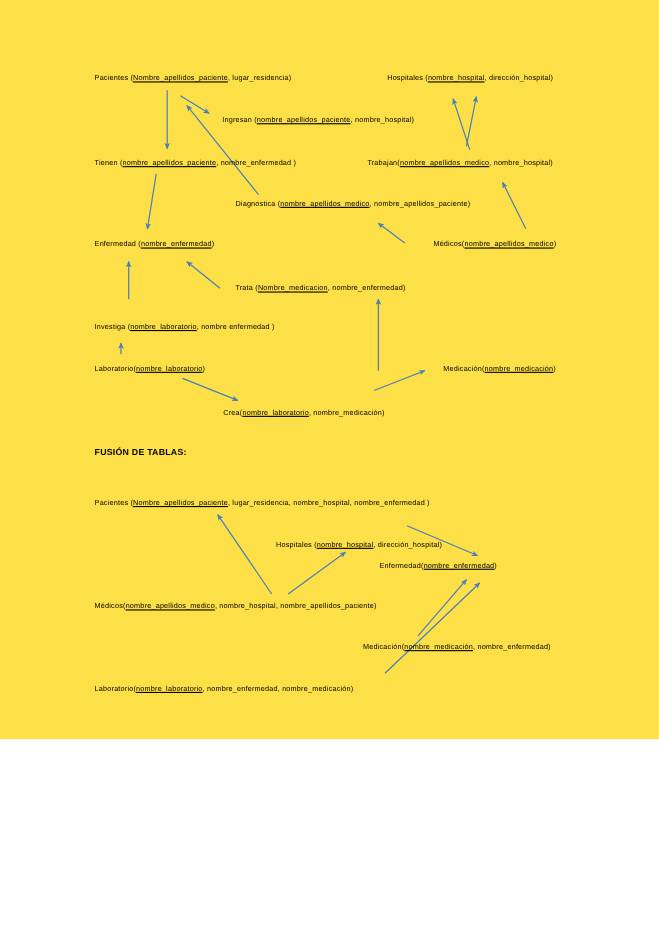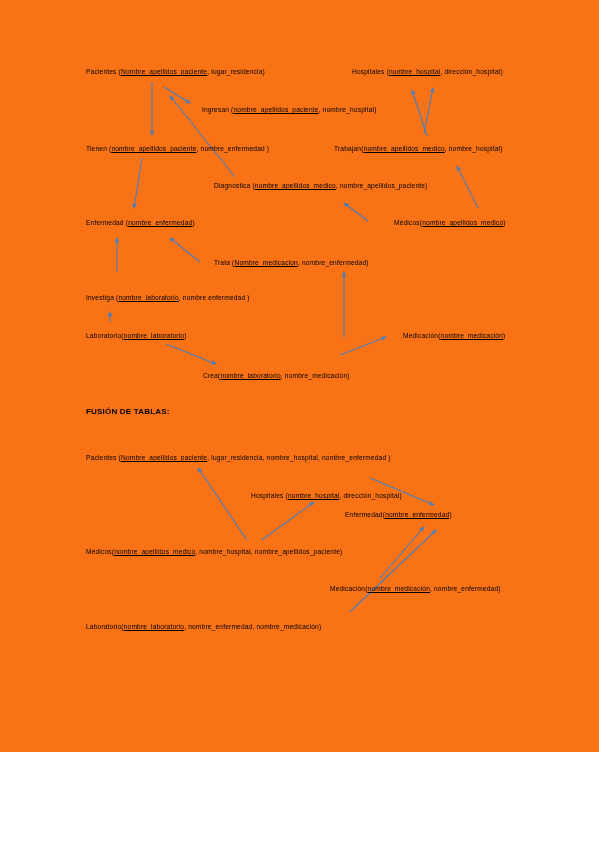--- a/index.html
+++ b/index.html
@@ -10,23 +10,23 @@
   body {
     width: 599px;
     height: 848px;
     position: relative;
     font-family: "Liberation Sans", sans-serif;
     -webkit-font-smoothing: antialiased;
   }
   #page {
     position: relative;
     width: 599px;
-    height: 752px;
+    height: 672px;
     overflow: hidden;
-    background: #f97316;
+    background: #fde047;
   }
   .arrow-layer {
     position: absolute;
     left: 0;
     top: 0;
     width: 599px;
     height: 848px;
     pointer-events: none;
   }
   .node {

